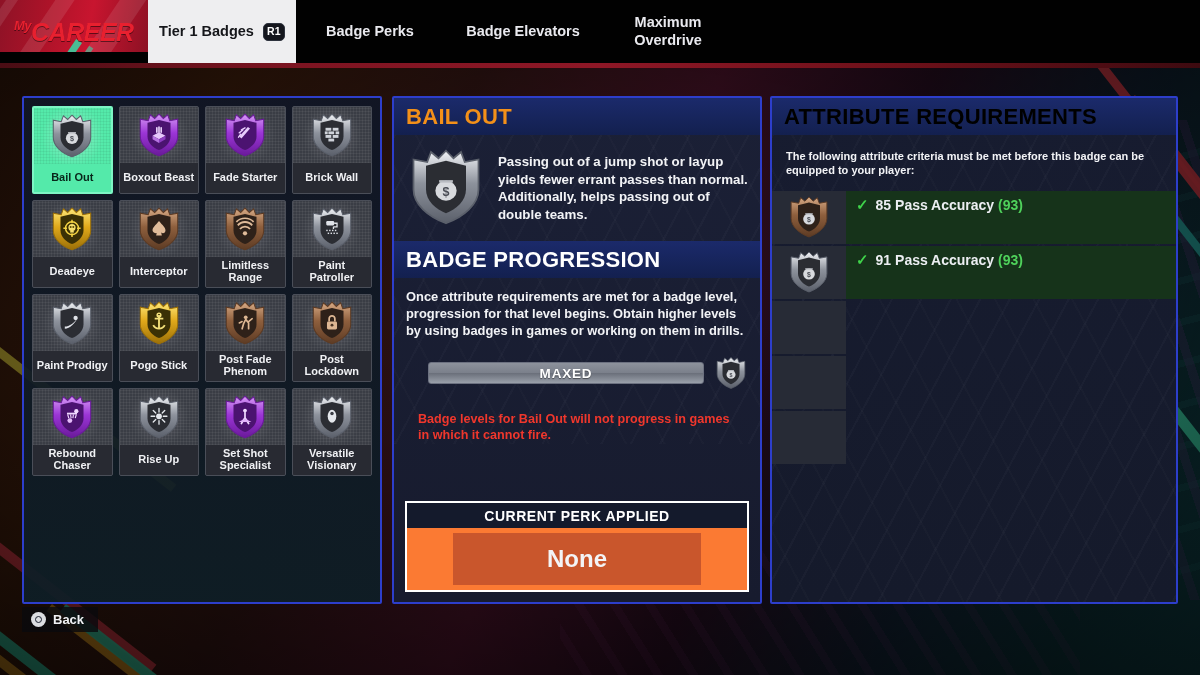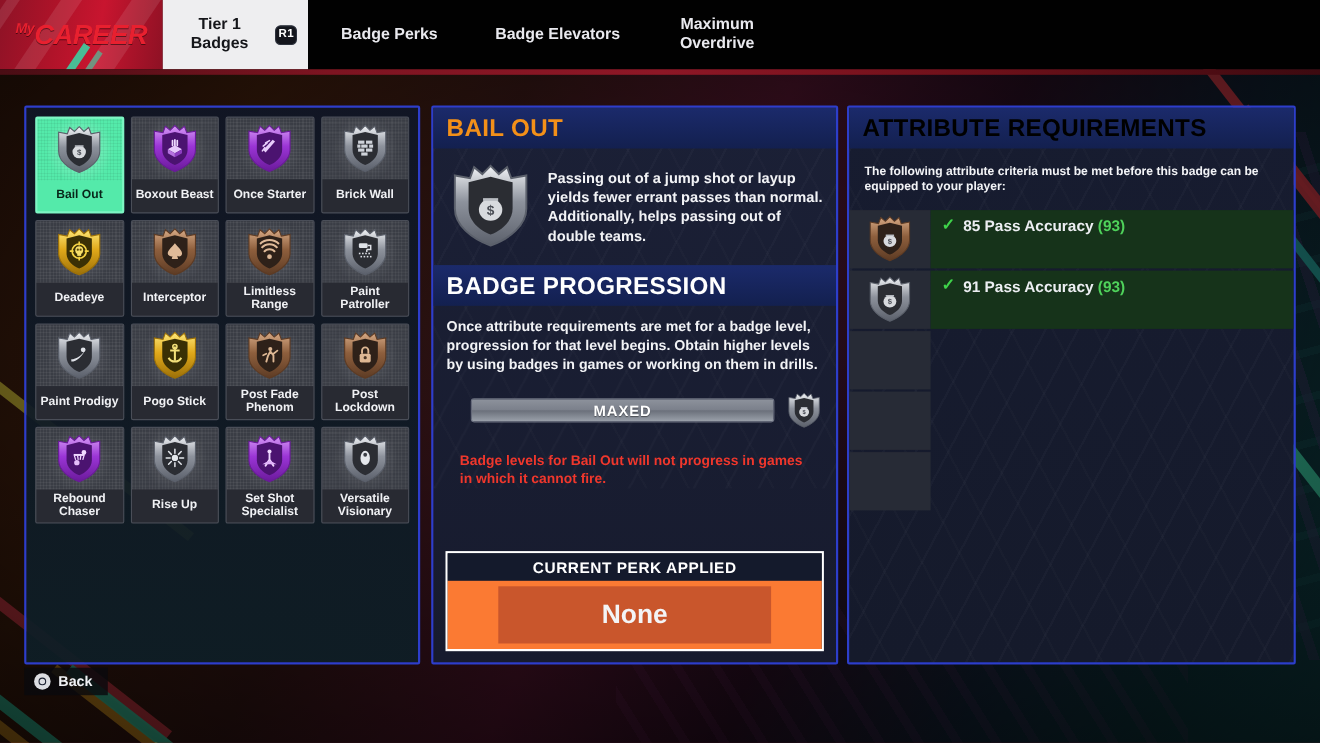--- a/index.html
+++ b/index.html
@@ -16,21 +16,21 @@
           linear-gradient(115deg, #3a1a0c 0%, #4a230e 18%, #3d1a18 34%, #52152e 50%, #2b0f24 64%, #14263a 78%, #0f3c44 90%, #14525a 100%);
   }
   #bg .vig { position: absolute; inset: 0;
         background: radial-gradient(ellipse 80% 70% at 50% 45%, rgba(0,0,0,0.25) 0%, rgba(0,0,0,0.75) 100%); }
   .stripe { position: absolute; transform: rotate(38deg); transform-origin: top left; opacity: .95; }
   .graffiti { position: absolute; opacity: .35; filter: blur(0.4px); }
 
   
   #topnav { position: absolute; left: 0; top: 0; width: 1200px; height: 63px; z-index: 20;
             background: #010101; display: flex; align-items: stretch; }
-  #logo-block { width: 148px; height: 63px; position: relative; overflow: hidden;
+  #logo-block { width: 148px; height: 52px; position: relative; overflow: hidden;
             background: linear-gradient(100deg,#8e1226 0%,#b01329 35%,#c8152f 60%,#8d1124 100%); }
   #logo-block .lslash { position: absolute; background: rgba(255,255,255,.10); transform: rotate(34deg); }
   #logo-block .tealslash { position: absolute; background: #35d9a8; transform: rotate(34deg); opacity:.85; }
   #logo-text { position: absolute; left: 14px; top: 18px; z-index: 3;
             font-weight: 900; font-style: italic; font-size: 25px; letter-spacing: -0.5px;
             color: #e8202f; text-shadow: 0 1px 0 rgba(0,0,0,.5); }
   #logo-text .my { font-size: 13px; vertical-align: top; }
 
   .navtab { display: flex; align-items: center; justify-content: center; gap: 9px;
             height: 63px; color: #e9e9ee; font-size: 14.5px; font-weight: 700;
@@ -171,21 +171,21 @@
 <div id="topnav">
   <div id="logo-block">
     <div class="lslash" style="left:-20px; top:-30px; width:10px; height:140px;"></div>
     <div class="lslash" style="left:30px; top:-30px; width:16px; height:140px;"></div>
     <div class="lslash" style="left:95px; top:-30px; width:22px; height:140px;"></div>
     <div class="tealslash" style="left:56px; top:35px; width:7px; height:70px;"></div>
     <div class="tealslash" style="left:72px; top:42px; width:5px; height:60px; opacity:.6;"></div>
     <div id="logo-text"><span class="my">My</span><span>CAREER</span></div>
   </div>
   <div id="nav-tabs" style="display:flex; flex:1;">
-    <div class="navtab active" style="width:132px;">
+    <div class="navtab active" style="width:148px;">
       <span>Tier 1 Badges</span>
       <span class="r1-chip">R1</span>
     </div>
     <div class="navtab" style="width:148px;">
       <span>Badge Perks</span>
     </div>
     <div class="navtab" style="width:158px;">
       <span>Badge Elevators</span>
     </div>
     <div class="navtab" style="width:132px;">
@@ -253,21 +253,21 @@
       </linearGradient>
     </defs>
     <path d="M32 3 L38 9 L44 4 L47 12 L58 10 L58 34 C58 46 46 56 32 61 C18 56 6 46 6 34 L6 10 L17 12 L20 4 L26 9 Z" fill="url(#g_purple_46)" stroke="#6a1a9a" stroke-width="1.4"></path>
     <path d="M32 11 L48 15 L48 34 C48 43 40 50 32 53 C24 50 16 43 16 34 L16 15 Z" fill="#4b1370"></path>
     <g transform="translate(32,31)">
               <path d="M7 -8 L-5 6 L-8 3 L4 -10 z" fill="#e8cdfb"></path>
               <path d="M-3 -6 L-8 -2 M0 -9 L-5 -6 M-6 0 L-9 4" stroke="#e8cdfb" stroke-width="2" stroke-linecap="round"></path>
             </g>
   </svg>
         </div>
-        <div class="badge-label">Once Starter</div>
+        <div class="badge-label">Fade Starter</div>
       </div>
       <div class="badge-cell">
         <div class="badge-art">
           <svg width="46" height="46" viewBox="0 0 64 64">
     <defs>
       <linearGradient id="g_silver_46" x1="0" y1="0" x2="0" y2="1">
         <stop offset="0%" stop-color="#f2f4f7"></stop>
                 <stop offset="45%" stop-color="#8d929c"></stop>
                 <stop offset="100%" stop-color="#5b606b"></stop>
       </linearGradient>

